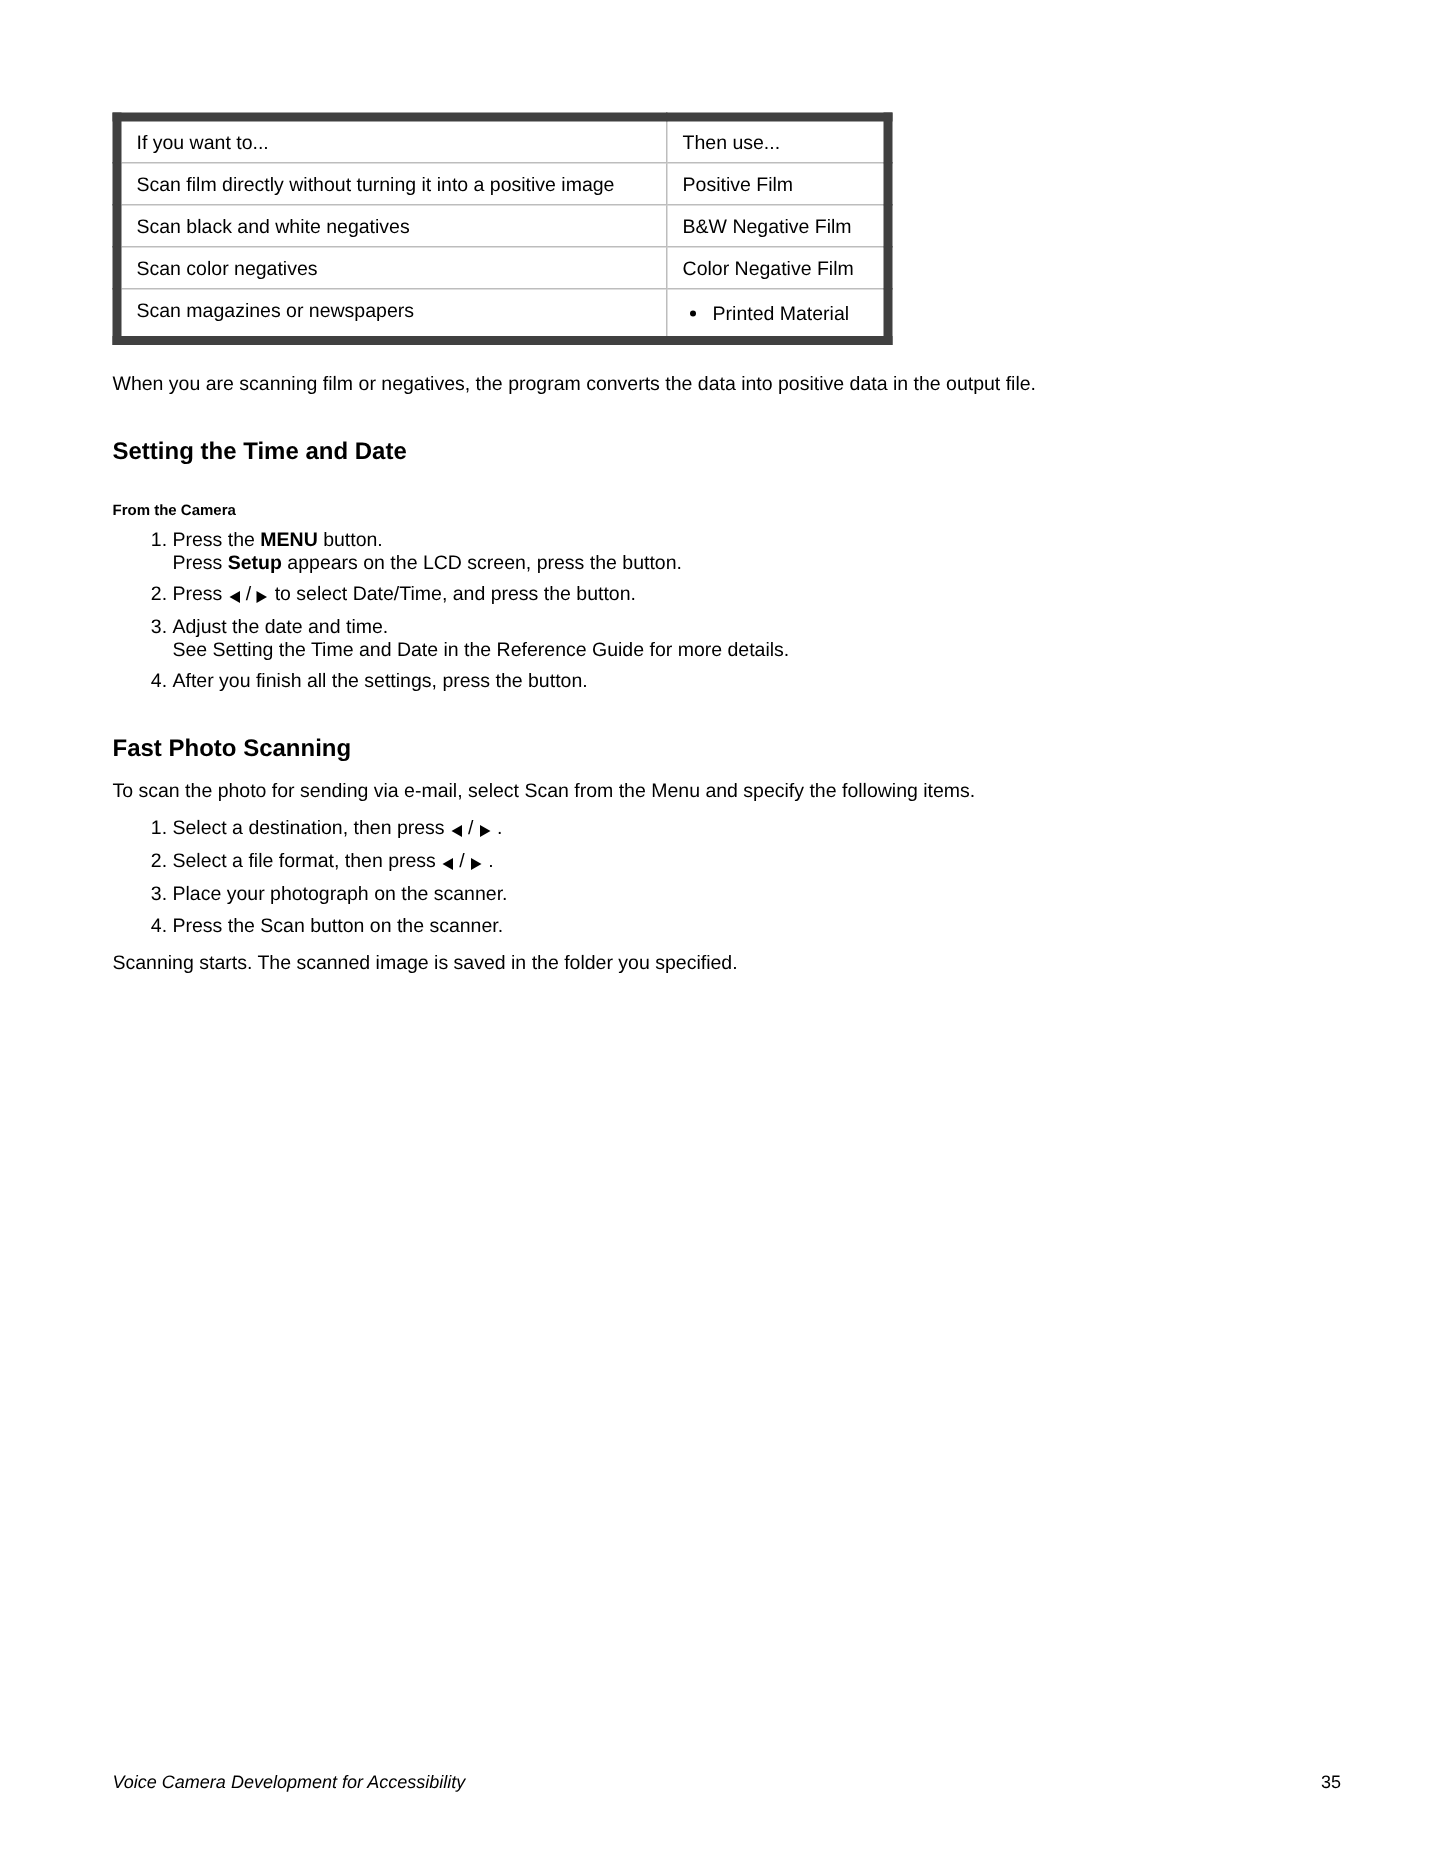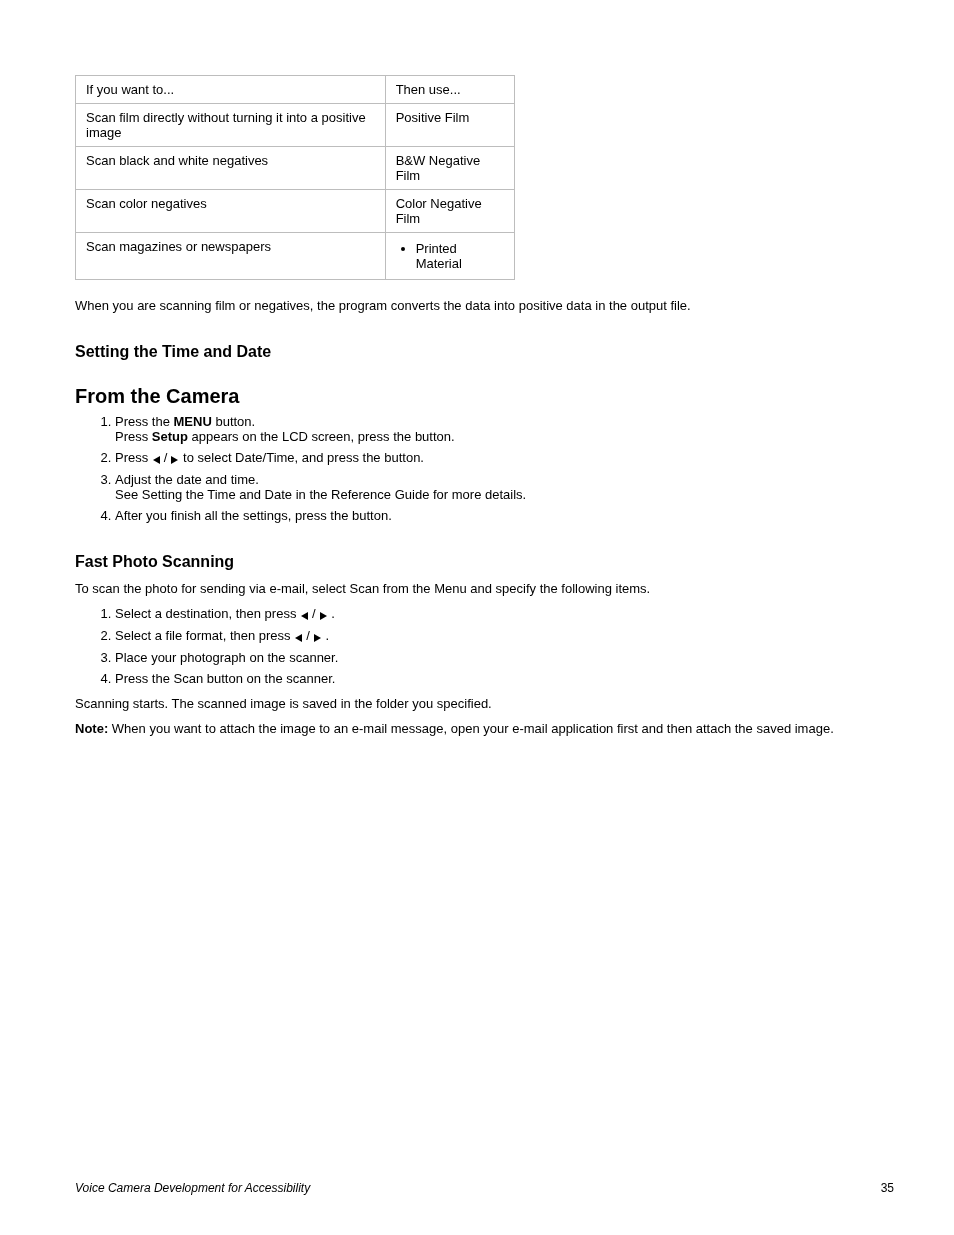--- a/index.html
+++ b/index.html
@@ -15,22 +15,22 @@
     position: relative;
     width: 954px;
     height: 1235px;
     box-sizing: border-box;
     padding: 75px 60px 40px 75px;
   }
 
   
   table.info {
     border-collapse: collapse;
-    border: 1px solid #404040;
-    width: 440px;
+    border: 6px solid #404040;
+    width: 520px;
     padding-left: 43px;
   }
   table.info td, table.info th {
     border: 1px solid #bdbdbd;
     vertical-align: top;
     padding: 6px 10px;
     font-size: 13px;
     text-align: left;
     font-weight: normal;
   }
@@ -53,21 +53,21 @@
     margin-bottom: 16px;
     max-width: 720px;
   }
 
   h3.section {
     font-size: 16px;
     font-weight: bold;
     margin: 30px 0 10px 0;
   }
   h4.subsection {
-    font-size: 20px;
+    font-size: 10px;
     font-weight: bold;
     margin: 24px 0 6px 0;
   }
   ol.steps {
     font-size: 13px;
     margin: 6px 0 10px 0;
   }
   ol.steps li {
     margin-bottom: 6px;
   }
@@ -212,23 +212,19 @@
     <li>
       <span>Place your photograph on the scanner.</span>
     </li>
     <li>
       <span>Press the Scan button on the scanner.</span>
     </li>
   </ol>
 
   <p class="body">Scanning starts. The scanned image is saved in the folder you specified.</p>
 
-  <p class="body">
-    <span class="note-label">Note:</span>
-    <span>When you want to attach the image to an e-mail message, open your e-mail application first and then attach the saved image.</span>
-  </p>
 
   <div class="footer">
     <span>Voice Camera Development for Accessibility</span>
     <span class="right">35</span>
   </div>
 
 </div>
 
 </body></html>

